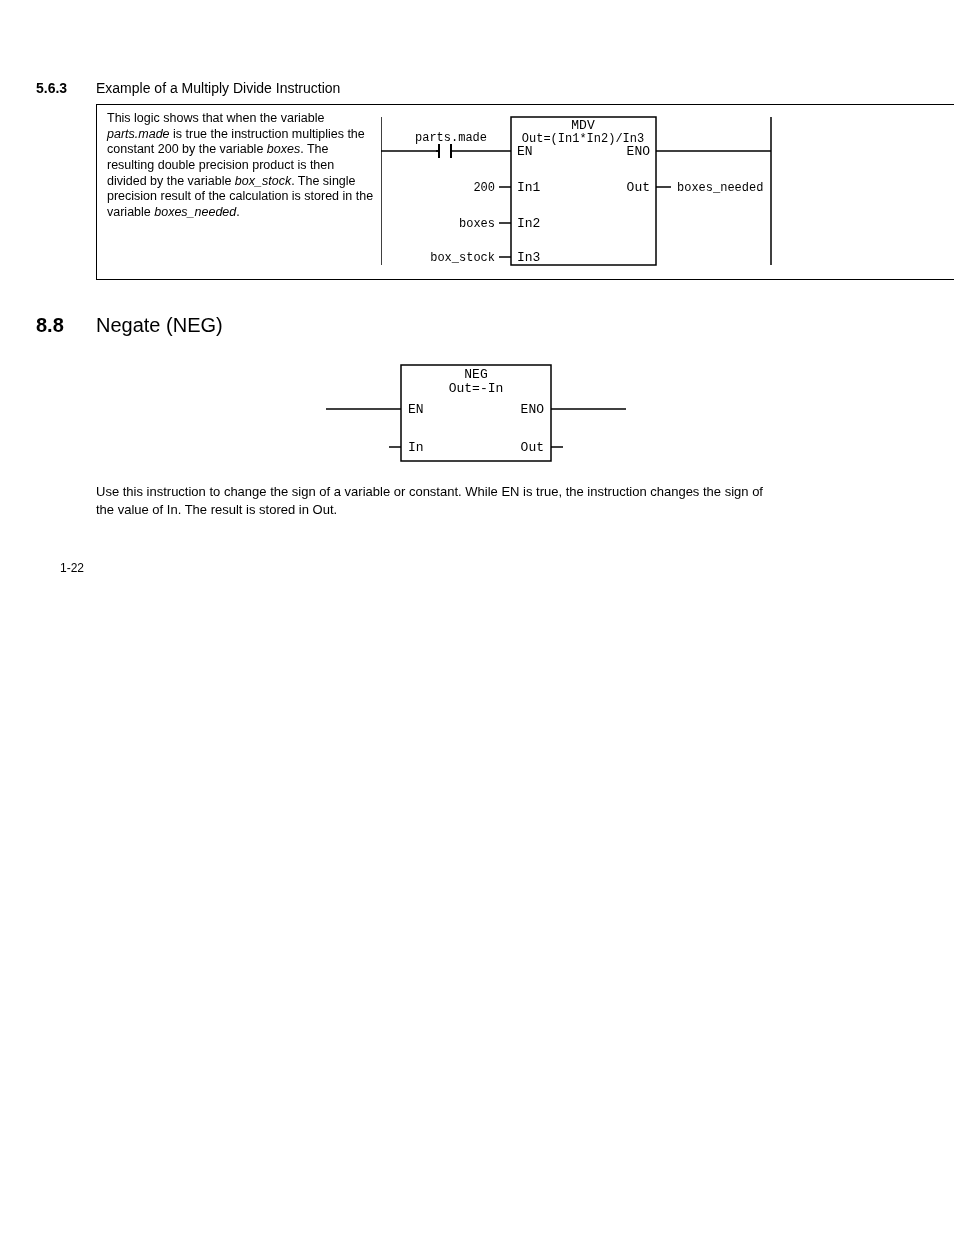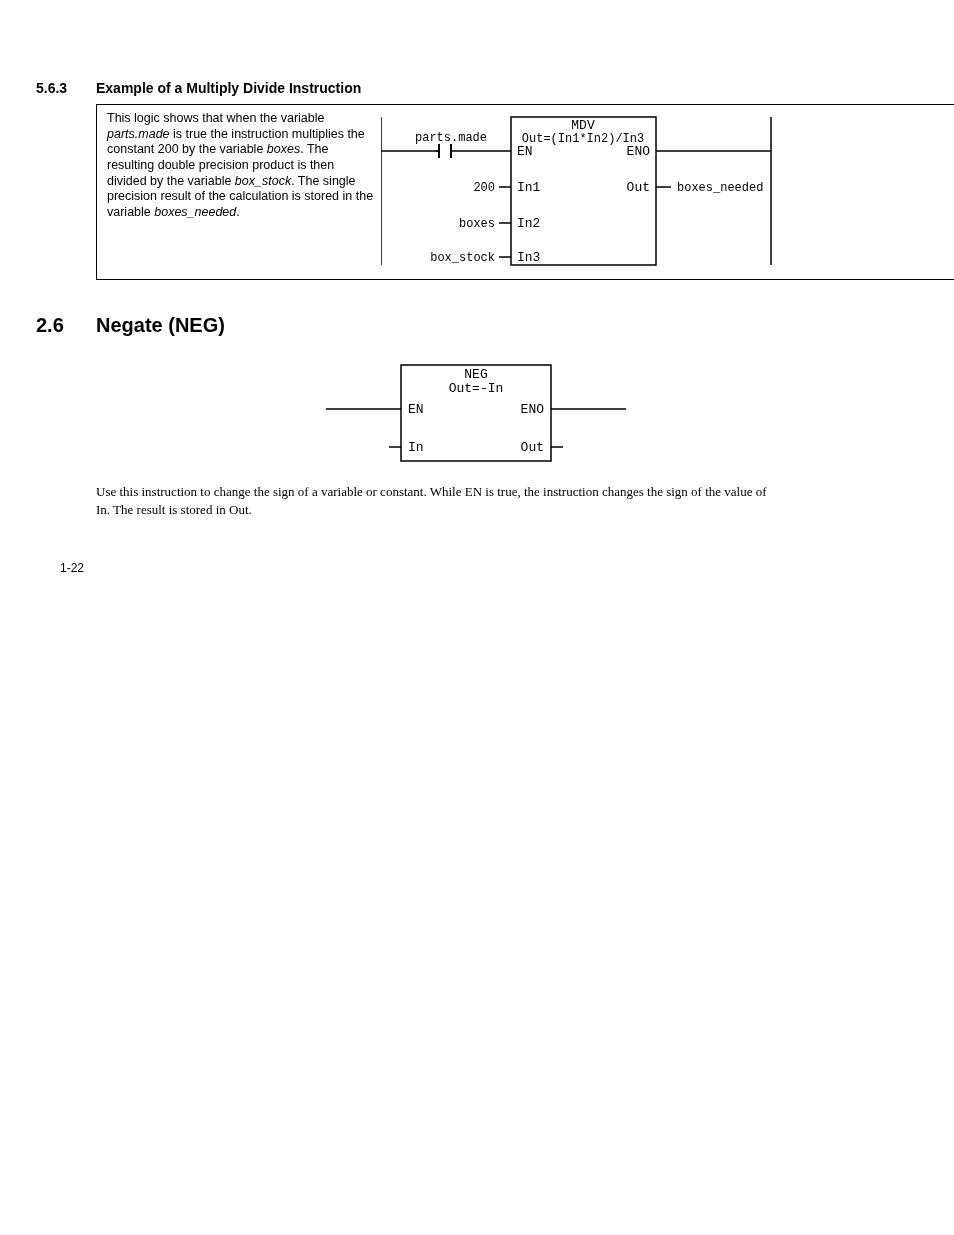--- a/index.html
+++ b/index.html
@@ -24,21 +24,21 @@
   .sec-num {
     width: 60px;
     flex: 0 0 60px;
     font-weight: bold;
     font-size: 14px;
   }
   .sec-num.big {
     font-size: 20px;
   }
   .sec-title {
-    font-weight: bold;
+    font-weight: normal;
     font-size: 14px;
   }
   .sec-title.big {
     font-size: 20px;
   }
   .example-box {
     margin-left: 60px;
     border: 1px solid #000;
     display: flex;
     flex-direction: row;
@@ -80,21 +80,20 @@
     display: flex;
     justify-content: center;
     margin-top: 24px;
     margin-bottom: 18px;
   }
   .body-para {
     margin-left: 60px;
     width: 680px;
     font-size: 13px;
     line-height: 1.35;
-    font-family: Liberation Serif, serif;
   }
   .page-num {
     position: absolute;
     left: 60px;
     bottom: 660px;
     font-size: 12px;
   }
 </style>
 </head>
 <body>
@@ -150,21 +149,21 @@
         <line x1="118" y1="112" x2="130" y2="112" stroke="#000" stroke-width="1.5"></line>
         <text x="114" y="116" text-anchor="end" class="mono-sm">boxes</text>
 
         <line x1="118" y1="146" x2="130" y2="146" stroke="#000" stroke-width="1.5"></line>
         <text x="114" y="150" text-anchor="end" class="mono-sm">box_stock</text>
       </svg>
     </div>
   </div>
 
   <div class="section-row" style="margin-top:34px;">
-    <div class="sec-num big">2.6</div>
+    <div class="sec-num big">8.8</div>
     <div class="sec-title big">Negate (NEG)</div>
   </div>
 
   <div class="neg-wrap">
     <svg width="300" height="104" xmlns="http://www.w3.org/2000/svg">
 
       <rect x="75" y="4" width="150" height="96" fill="none" stroke="#000" stroke-width="1.5"></rect>
       <text x="150" y="17" text-anchor="middle" class="mono">NEG</text>
       <text x="150" y="31" text-anchor="middle" class="mono">Out=-In</text>
 

